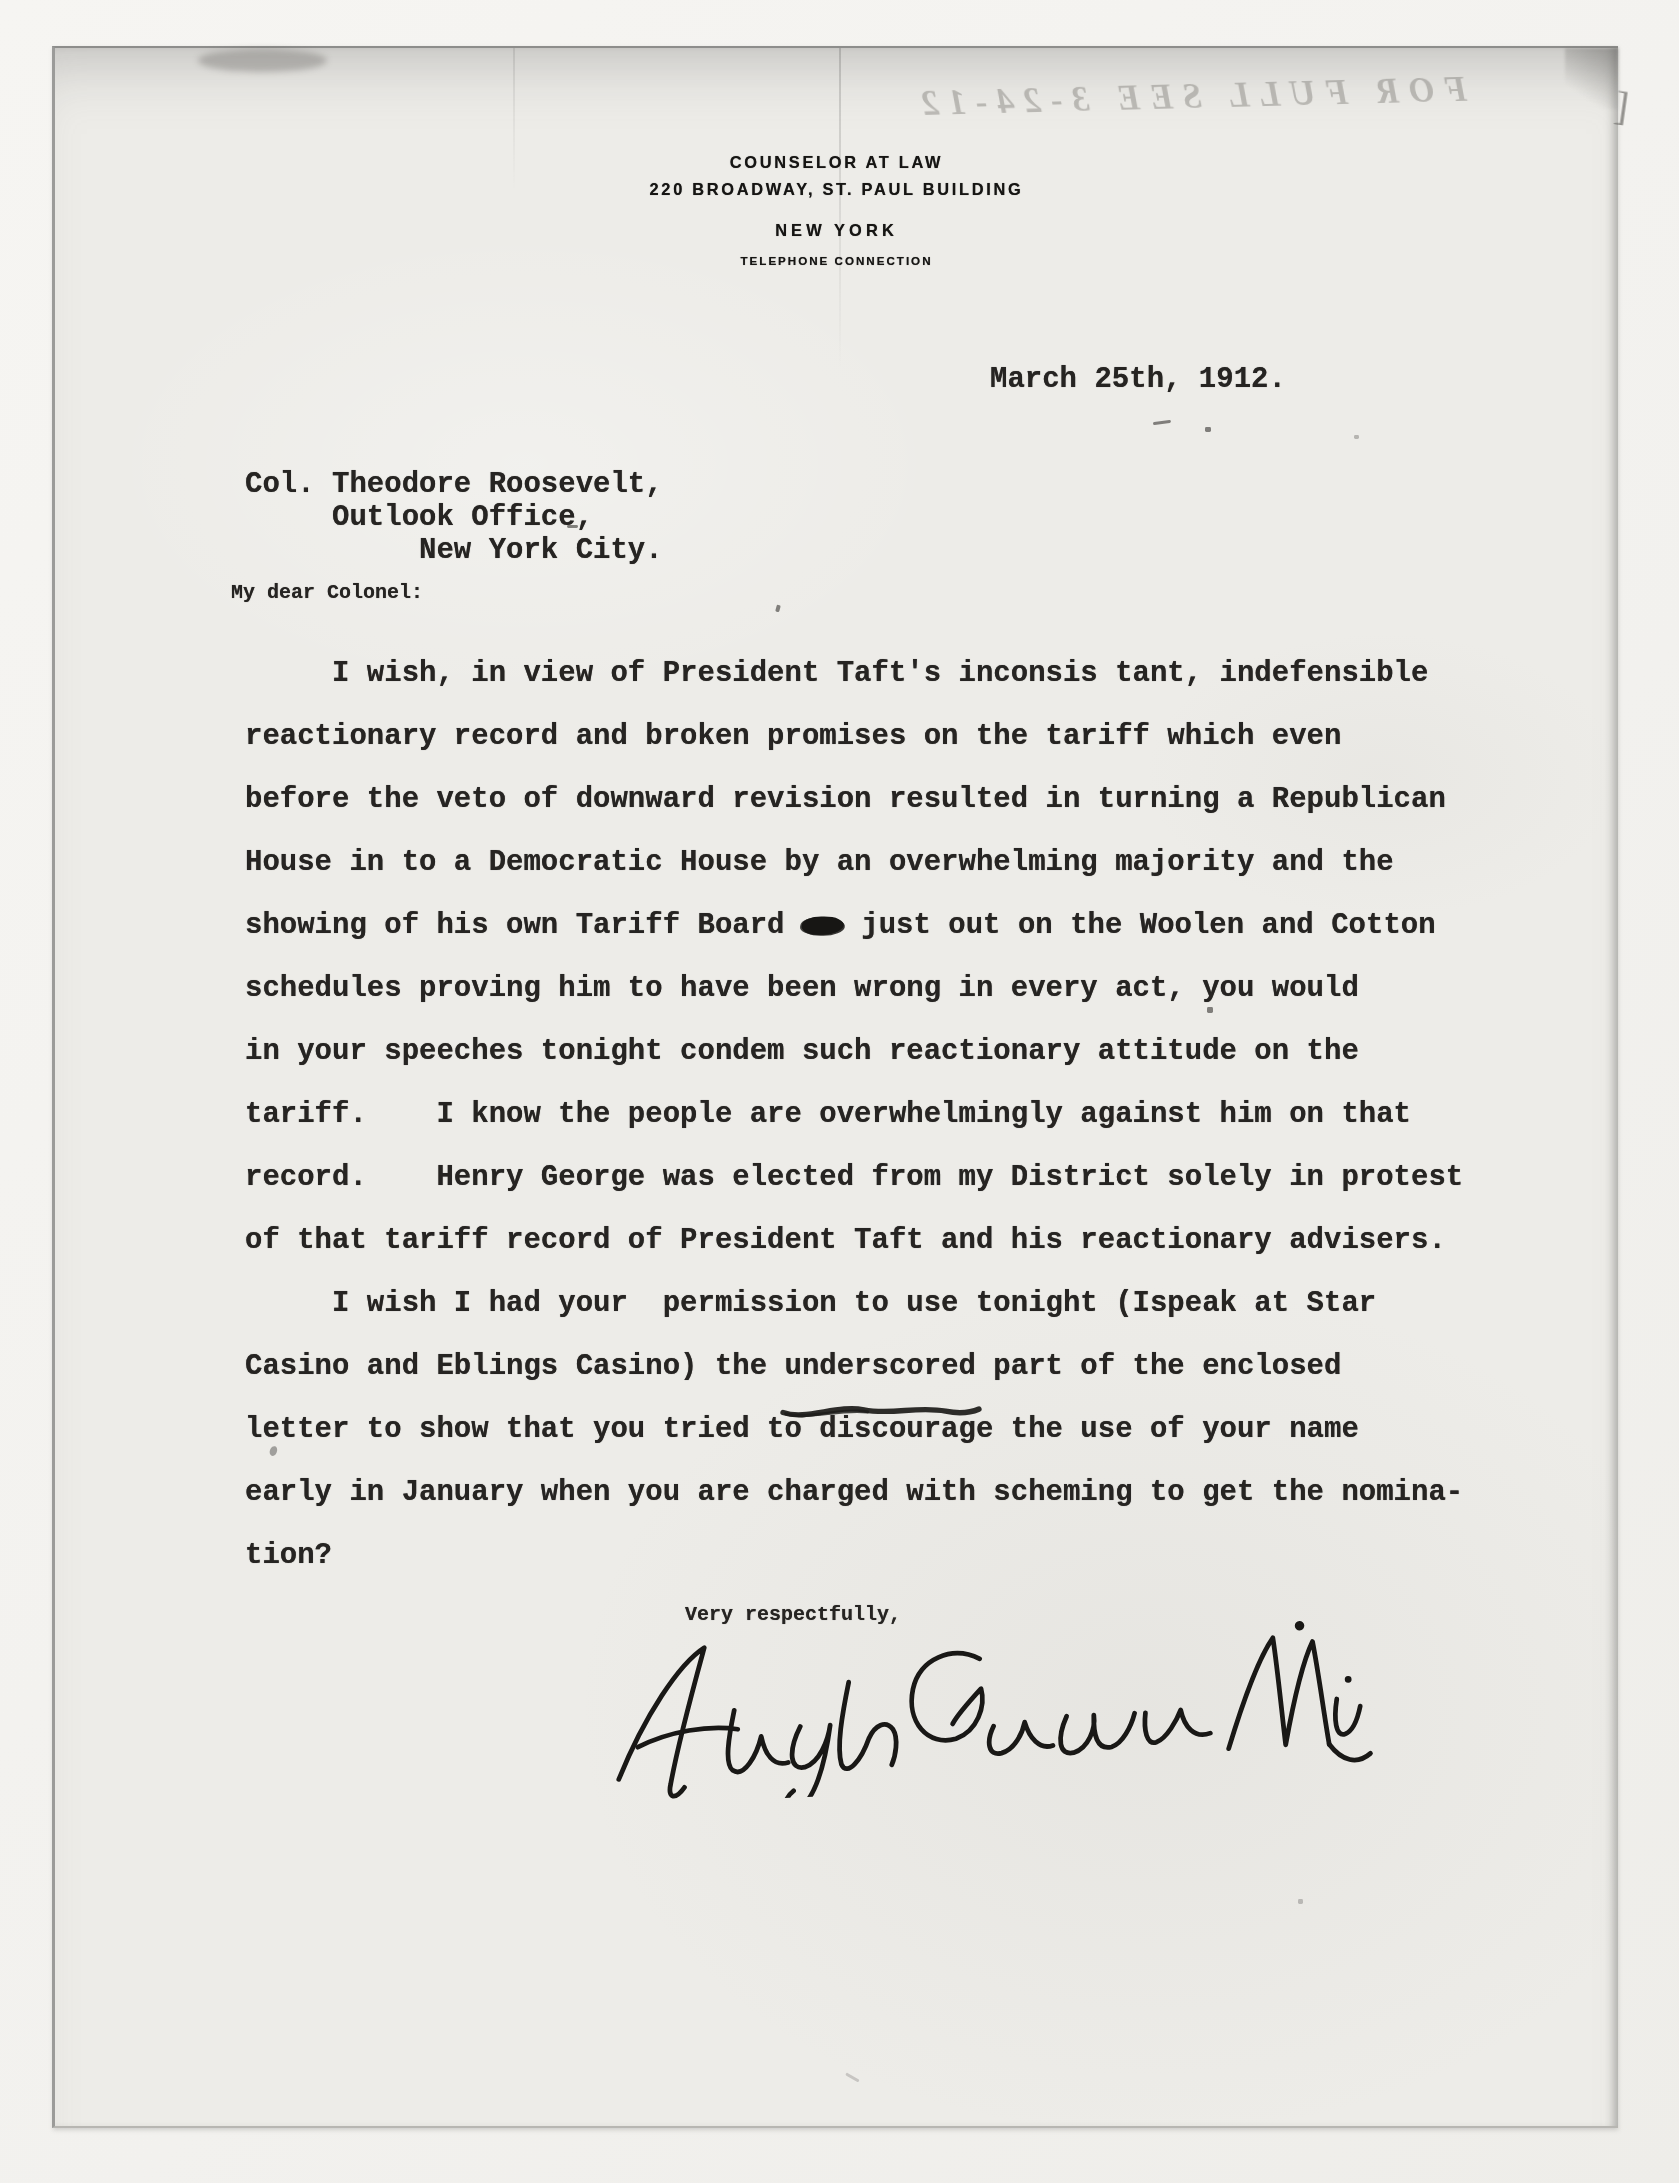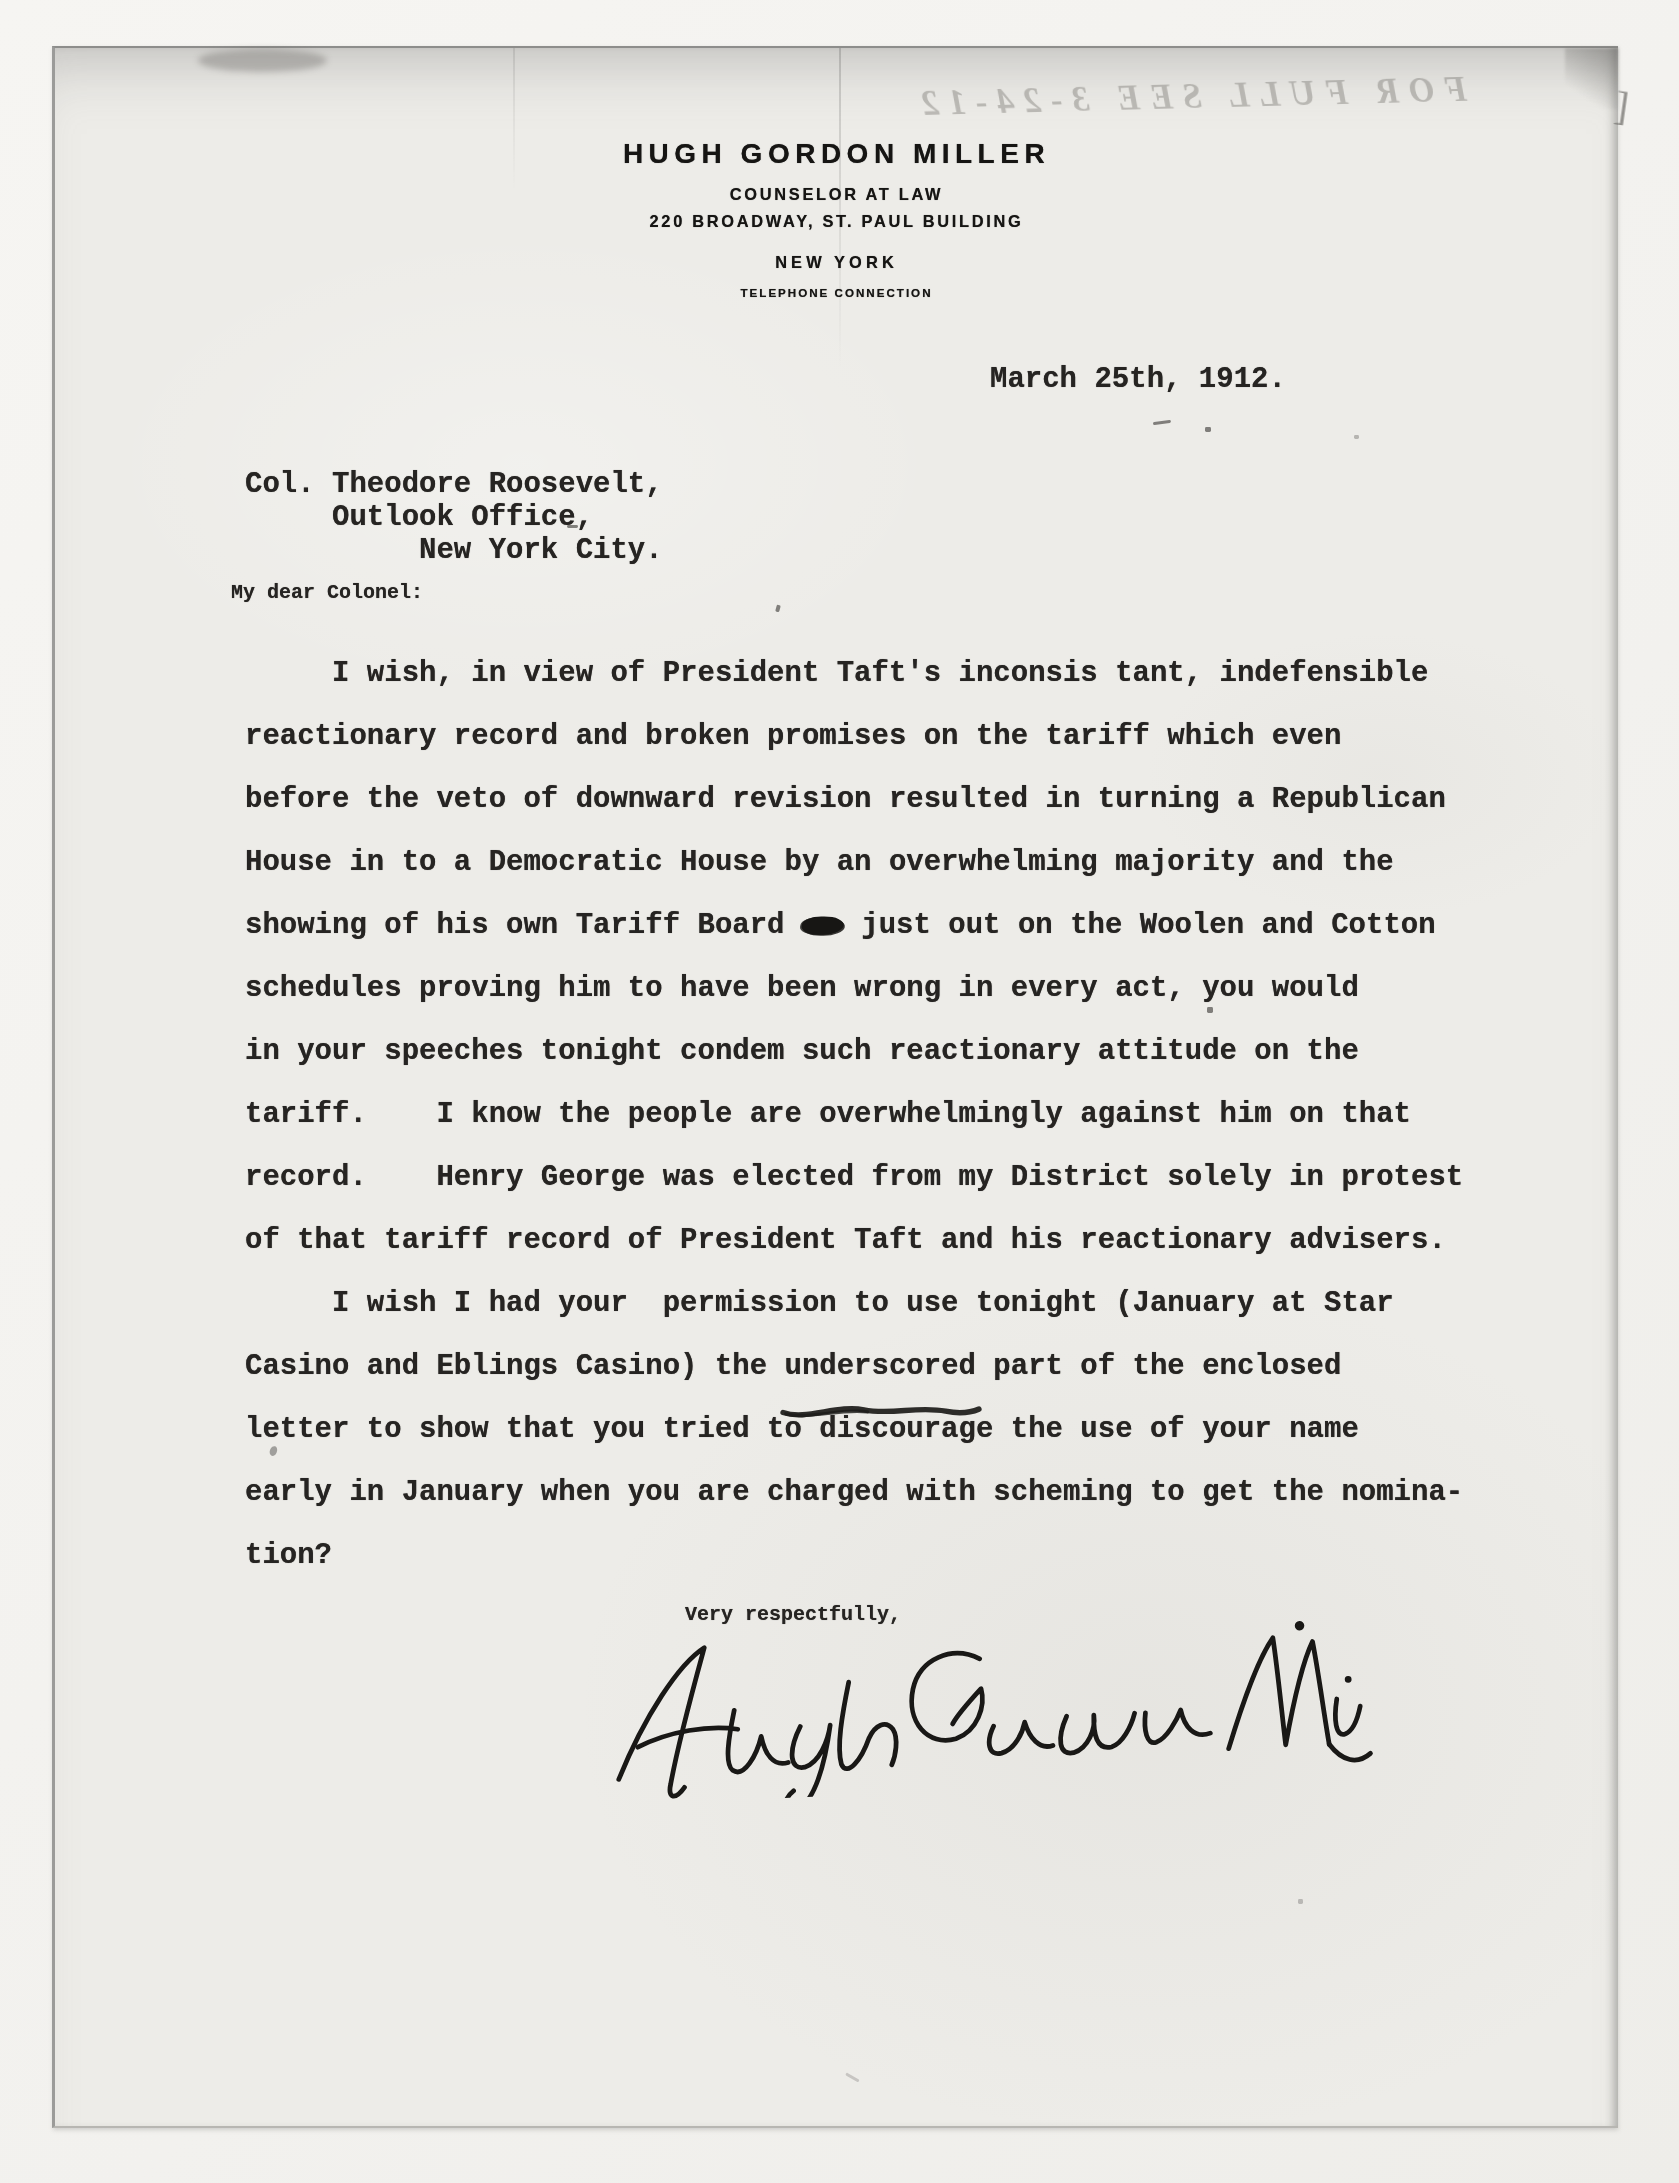--- a/index.html
+++ b/index.html
@@ -72,21 +72,20 @@
 
   <div class="crease-v" style="left:784px;top:0;height:320px;"></div>
   <div class="crease-v" style="left:458px;top:0;height:143px;opacity:.6;"></div>
   <div class="smudge" style="left:143px;top:1.4px;width:129px;height:23px;"></div>
   <div class="corner-shadow"></div>
 
   <div class="pencil-note">FOR FULL SEE 3-24-12</div>
   <div class="pencil-bracket">]</div>
 
   <div class="letterhead">
-    <div class="lh-name">HUGH GORDON MILLER</div>
     <div class="lh-title">COUNSELOR AT LAW</div>
     <div class="lh-address">220 BROADWAY, ST. PAUL BUILDING</div>
     <div class="lh-city">NEW YORK</div>
     <div class="lh-phone">TELEPHONE CONNECTION</div>
   </div>
 
   <div class="t date-line">March 25th, 1912.</div>
 
   <div class="addr">
     <div class="t">Col. Theodore Roosevelt,</div>
@@ -100,21 +99,21 @@
     <div class="t">     I wish, in view of President Taft's inconsis tant, indefensible</div>
     <div class="t">reactionary record and broken promises on the tariff which even</div>
     <div class="t">before the veto of downward revision resulted in turning a Republican</div>
     <div class="t">House in to a Democratic House by an overwhelming majority and the</div>
     <div class="t"><span>showing of his own Tariff Board </span><span class="blot"></span><span> just out on the Woolen and Cotton</span></div>
     <div class="t">schedules proving him to have been wrong in every act, you would</div>
     <div class="t">in your speeches tonight condem such reactionary attitude on the</div>
     <div class="t">tariff.    I know the people are overwhelmingly against him on that</div>
     <div class="t">record.    Henry George was elected from my District solely in protest</div>
     <div class="t">of that tariff record of President Taft and his reactionary advisers.</div>
-    <div class="t">     I wish I had your  permission to use tonight (January at Star</div>
+    <div class="t">     I wish I had your  permission to use tonight (Ispeak at Star</div>
     <div class="t"><span>Casino and Eblings Casino) the </span><span class="uword"><span>underscored</span><svg width="204" height="17.7" viewBox="0 0 300 26">
             <path d="M6,14 C40,26 85,2 125,10 C165,18 205,4 245,12 C265,16 282,14 294,9" fill="none" stroke="#1c1b19" stroke-width="8" stroke-linecap="round" opacity="0.92"></path>
             <path d="M10,16 C45,24 90,8 130,13" fill="none" stroke="#1c1b19" stroke-width="5" stroke-linecap="round" opacity="0.8"></path>
           </svg></span><span> part of the enclosed</span></div>
     <div class="t">letter to show that you tried to discourage the use of your name</div>
     <div class="t">early in January when you are charged with scheming to get the nomina-</div>
     <div class="t">tion?</div>
   </div>
 
   <div class="t closing">Very respectfully,</div>

